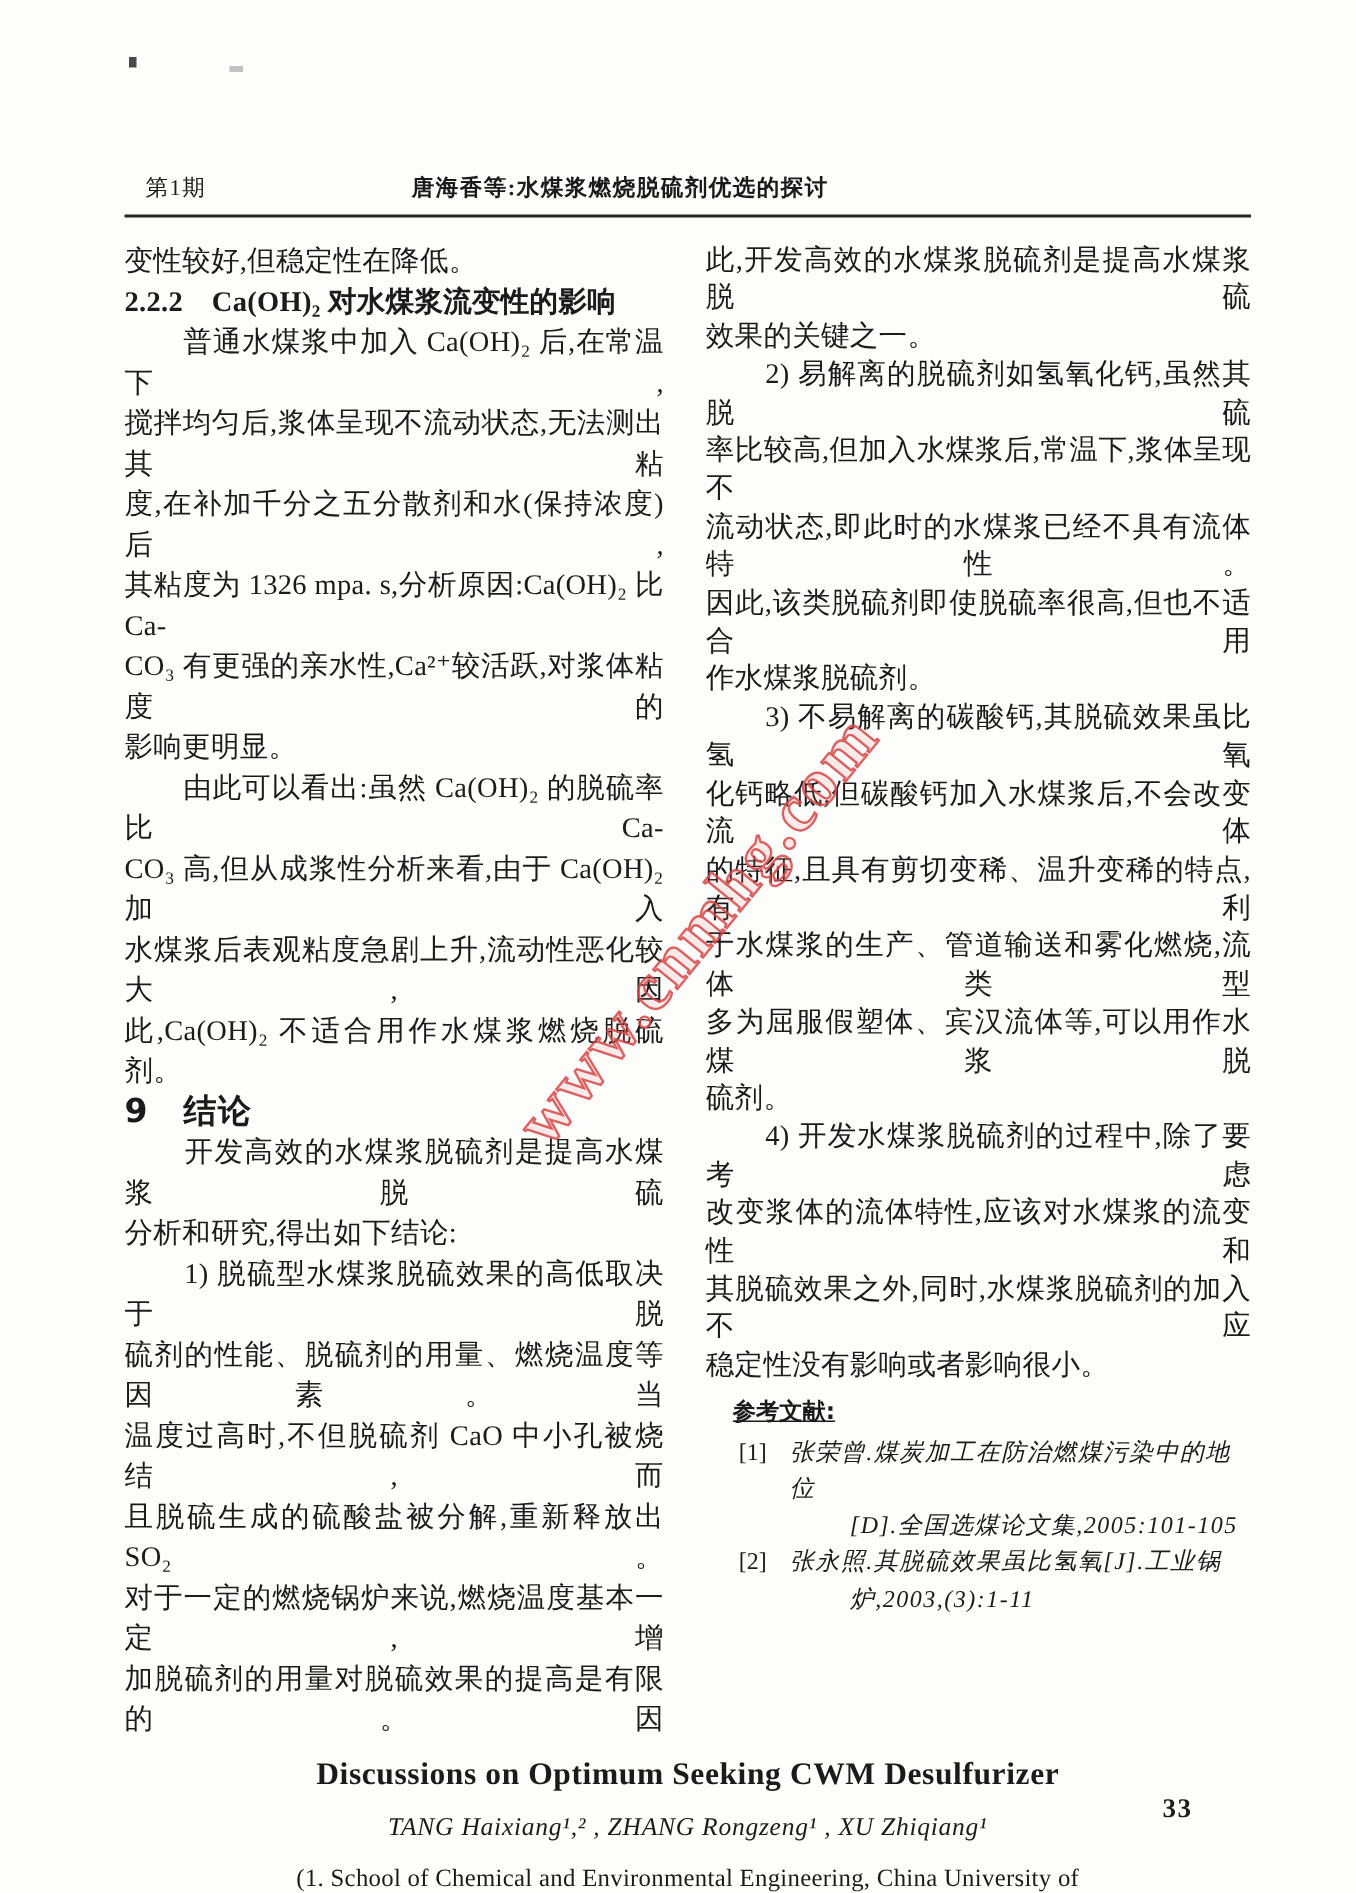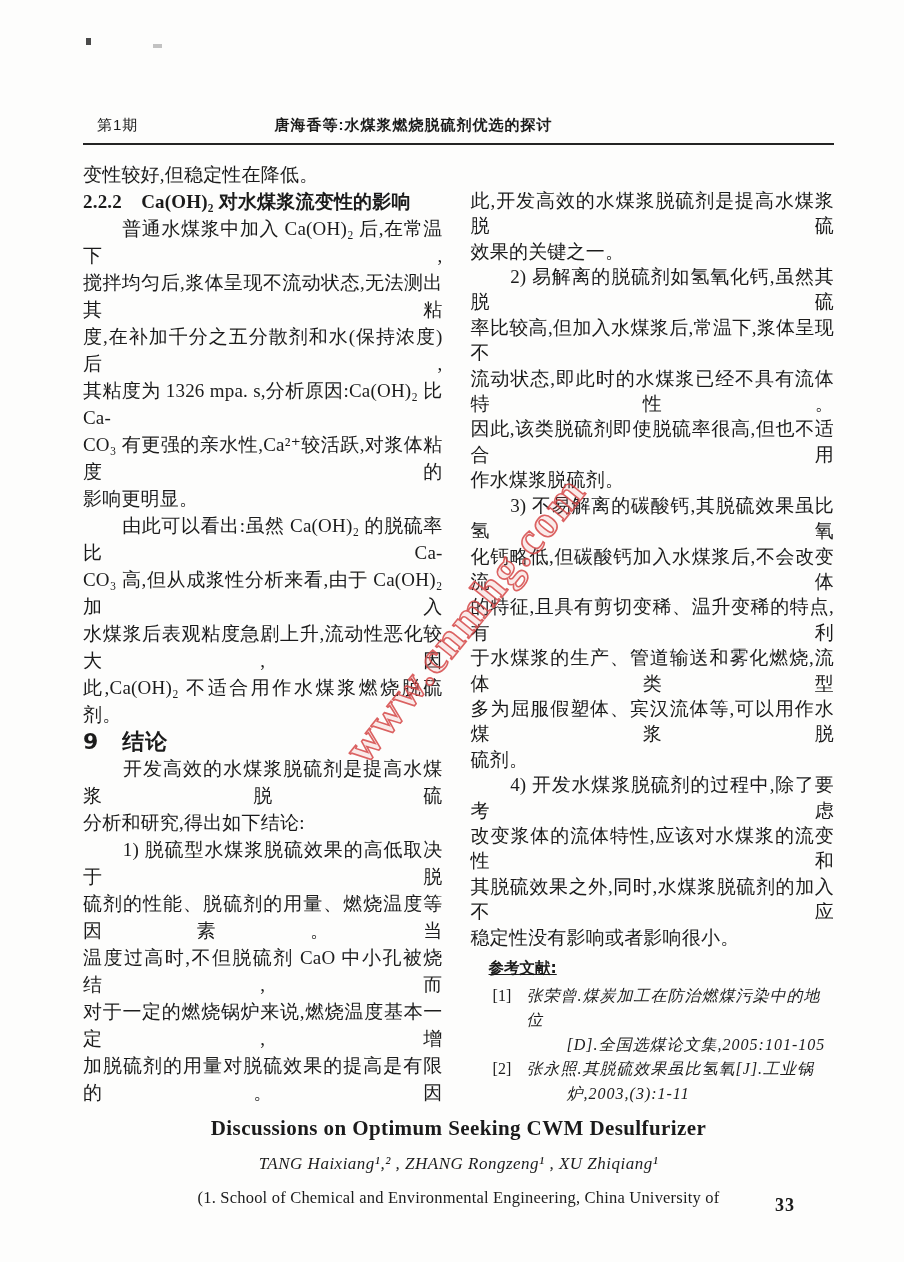--- a/index.html
+++ b/index.html
@@ -20,31 +20,31 @@
   }
   .speck{position:absolute;}
   .speck.s1{left:86px;top:38px;width:5px;height:7px;background:#4a4a4a;}
   .speck.s2{left:153px;top:44px;width:9px;height:4px;background:#c2c2c2;}
 
   
   .header{
     position:relative;
     height:22px;
     font-size:15px;
-    font-family:Liberation Sans, sans-serif;
+    font-family:Liberation Serif, serif;
   }
   .header .issue{position:absolute;left:14px;top:0;letter-spacing:1px;}
   .header .running-title{
     position:absolute;left:0;right:90px;top:0;
     text-align:center;letter-spacing:1px;font-weight:bold;
   }
   .rule{height:2px;background:#242424;margin-top:5px;}
 
   
-  .columns{display:flex;gap:28px;margin-top:16px;align-items:flex-end;}
+  .columns{display:flex;gap:28px;margin-top:16px;}
   .col{box-sizing:border-box;}
   .col-left{width:368px;font-size:19px;line-height:27px;}
   .col-right{width:372px;font-size:19px;line-height:25.4px;}
   .line{
     text-align:justify;
     text-align-last:justify;
     letter-spacing:0.2px;
   }
   .line.end{text-align-last:left;}
   .heading-sub{
@@ -144,20 +144,21 @@
       <div class="line">　　由此可以看出:虽然 Ca(OH)₂ 的脱硫率比 Ca-</div>
       <div class="line">CO₃ 高,但从成浆性分析来看,由于 Ca(OH)₂ 加入</div>
       <div class="line">水煤浆后表观粘度急剧上升,流动性恶化较大,因</div>
       <div class="line end">此,Ca(OH)₂ 不适合用作水煤浆燃烧脱硫剂。</div>
       <div class="line heading-section">9　结论</div>
       <div class="line">　　开发高效的水煤浆脱硫剂是提高水煤浆脱硫</div>
       <div class="line end">分析和研究,得出如下结论:</div>
       <div class="line">　　1) 脱硫型水煤浆脱硫效果的高低取决于脱</div>
       <div class="line">硫剂的性能、脱硫剂的用量、燃烧温度等因素。当</div>
       <div class="line">温度过高时,不但脱硫剂 CaO 中小孔被烧结,而</div>
+      <div class="line">且脱硫生成的硫酸盐被分解,重新释放出 SO₂。</div>
       <div class="line">对于一定的燃烧锅炉来说,燃烧温度基本一定,增</div>
       <div class="line">加脱硫剂的用量对脱硫效果的提高是有限的。因</div>
     </div>
 
     <div class="col col-right">
       <div class="line">此,开发高效的水煤浆脱硫剂是提高水煤浆脱硫</div>
       <div class="line end">效果的关键之一。</div>
       <div class="line">　　2) 易解离的脱硫剂如氢氧化钙,虽然其脱硫</div>
       <div class="line">率比较高,但加入水煤浆后,常温下,浆体呈现不</div>
       <div class="line">流动状态,即此时的水煤浆已经不具有流体特性。</div>

